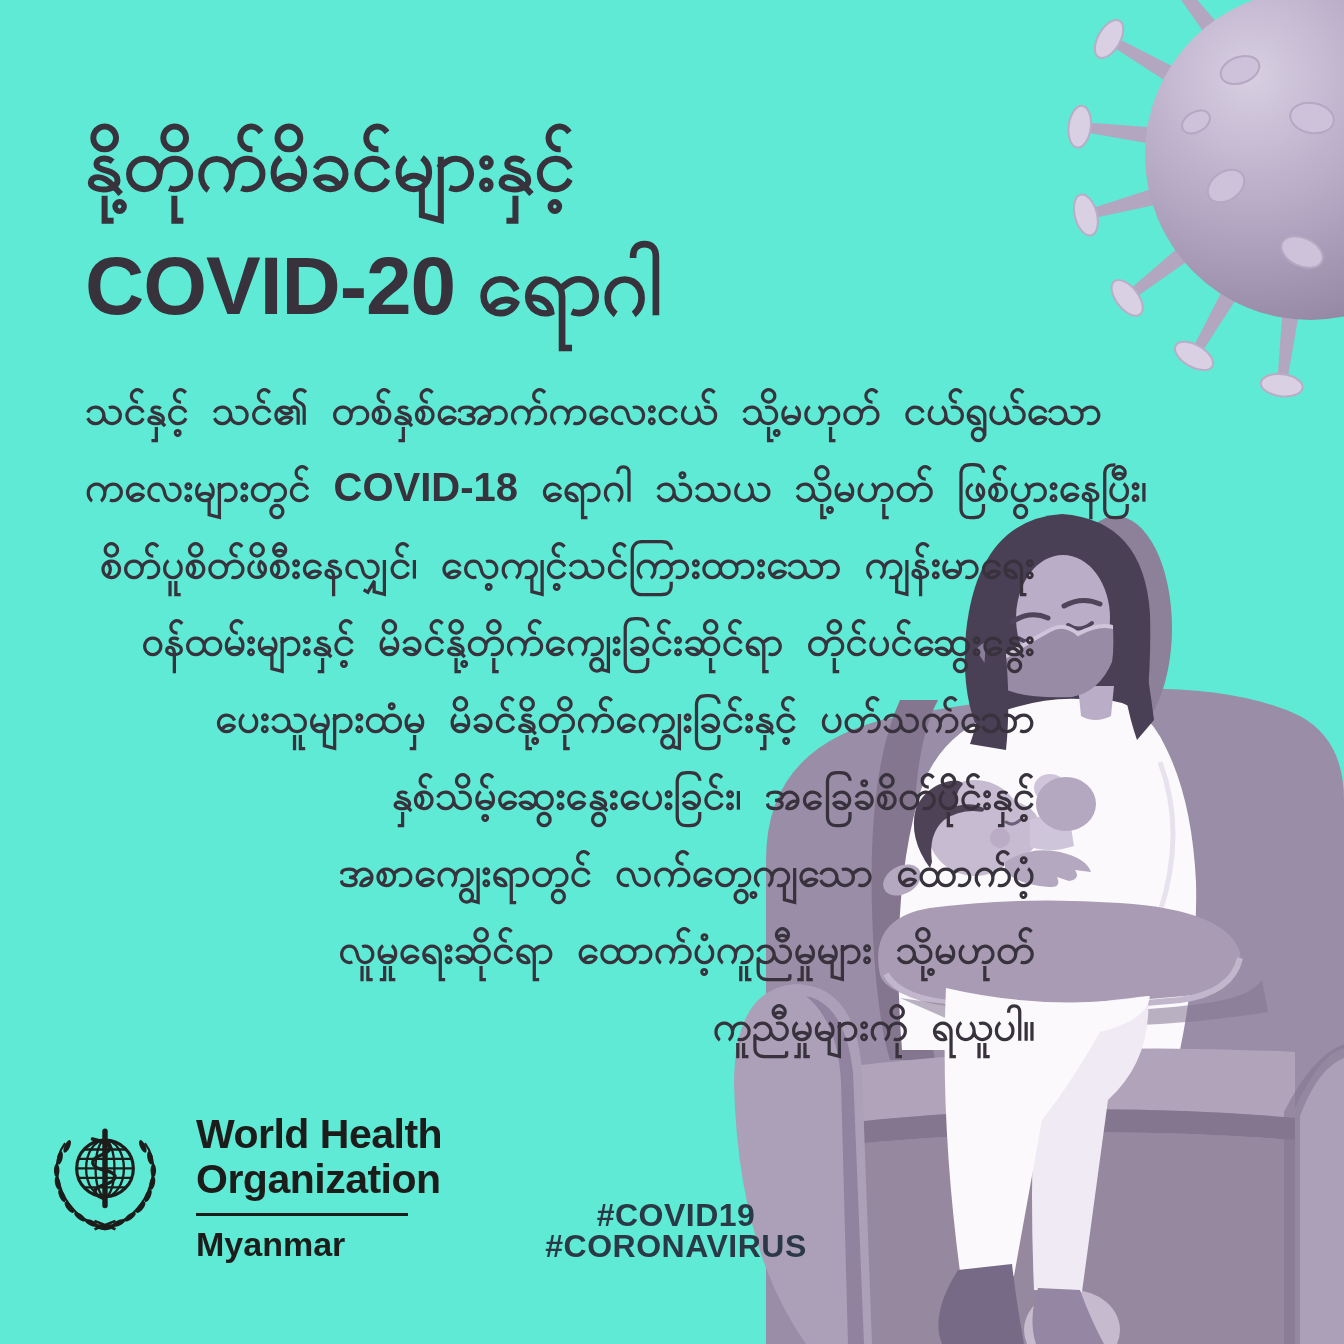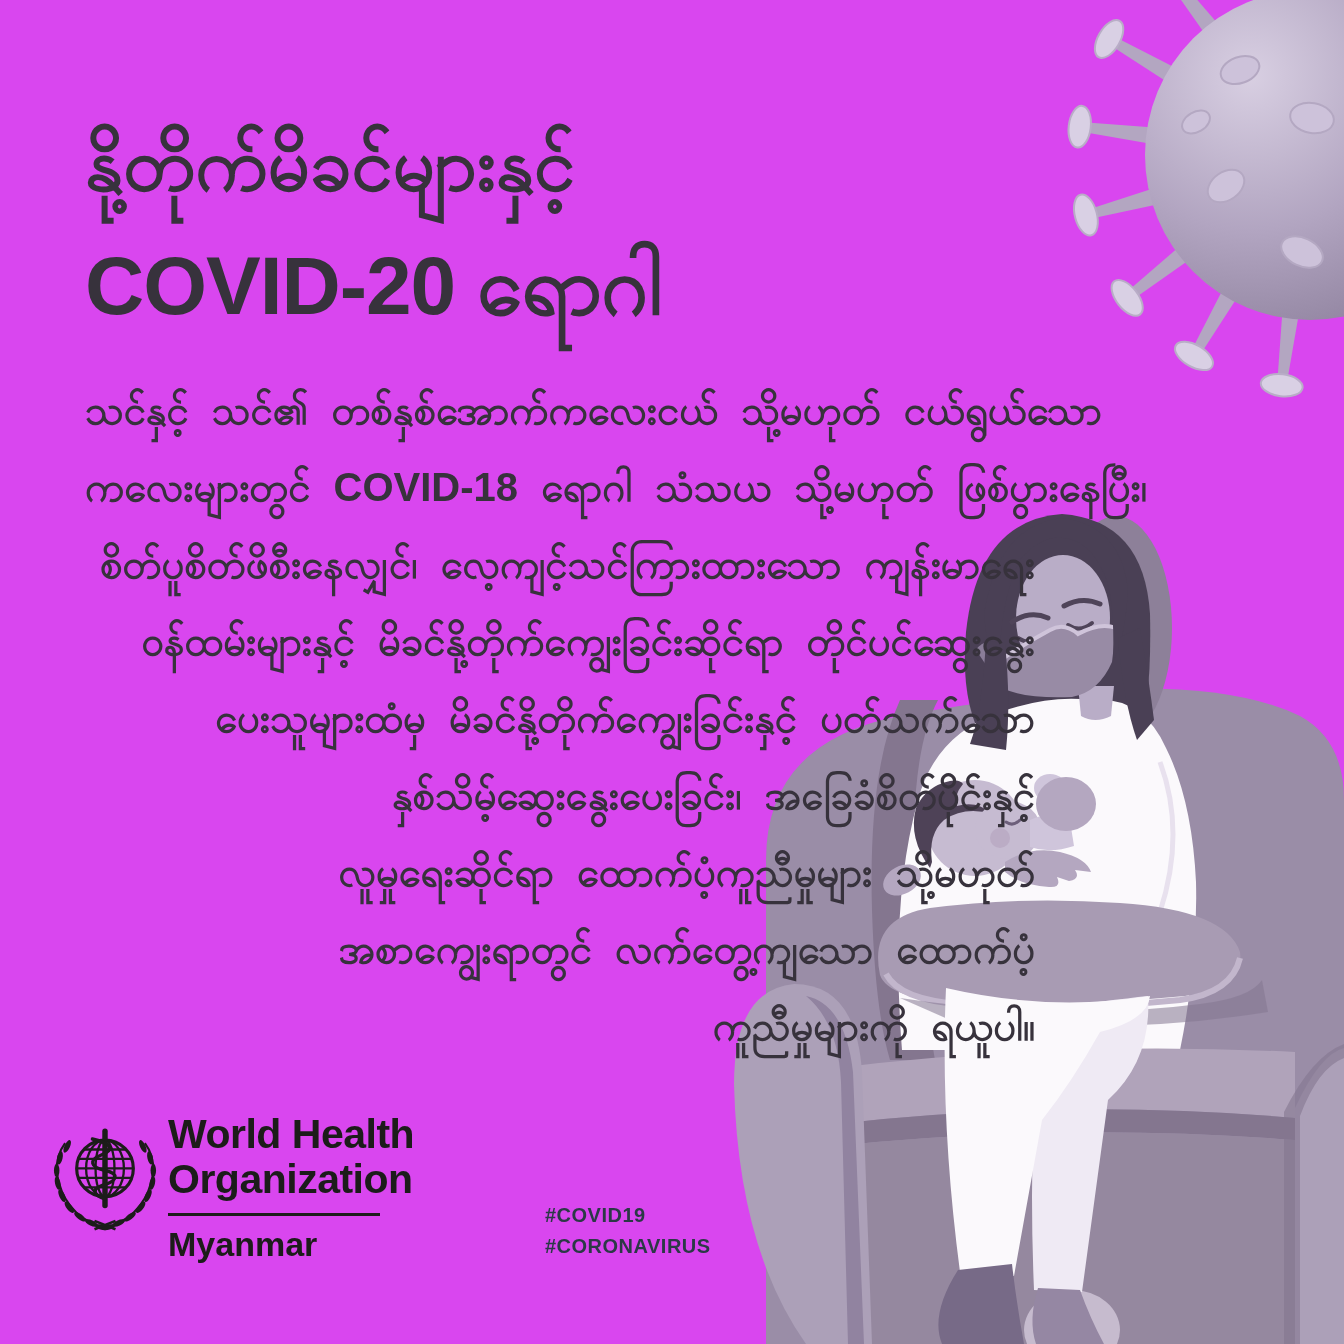--- a/index.html
+++ b/index.html
@@ -1,32 +1,32 @@
 <!DOCTYPE html>
 <html><head>
 <meta charset="utf-8">
 <style>
   html,body{margin:0;padding:0;}
-  .poster{position:relative;width:1344px;height:1344px;background:#d946ef;overflow:hidden;
+  .poster{position:relative;width:1344px;height:1344px;background:#5eead4;overflow:hidden;
           font-family:"Liberation Sans",sans-serif;color:#37323c;}
   .art{position:absolute;left:0;top:0;width:1344px;height:1344px;}
   .title{position:absolute;left:85px;top:96px;font-weight:700;line-height:1;}
   .title .t1{font-size:74px;line-height:138px;}
   .title .t2{font-size:82px;line-height:104px;letter-spacing:-1px;}
   .bodytext{position:absolute;left:85px;top:372px;width:950px;font-weight:700;
             font-size:40px;word-spacing:12px;}
   .bodytext .bl{height:77px;line-height:77px;white-space:nowrap;text-align:right;}
   .who{position:absolute;left:42px;top:1112px;display:flex;align-items:flex-start;}
   .who-emblem{width:126px;height:126px;margin-top:6px;}
-  .who-text{margin-left:0;color:#1c1c1a;}
+  .who-text{margin-left:28px;color:#1c1c1a;}
   .who-name{font-size:41px;line-height:45px;font-weight:700;letter-spacing:-0.5px;}
   .who-rule{width:212px;height:2.5px;background:#1c1c1a;margin:11px 0 9px 0;}
   .who-country{font-size:34px;font-weight:700;}
-  .hashtags{position:absolute;left:545px;top:1200px;width:262px;text-align:left;
-            color:#2b3946;font-weight:700;font-size:20px;line-height:31px;letter-spacing:0.5px;}
+  .hashtags{position:absolute;left:545px;top:1200px;width:262px;text-align:center;
+            color:#2b3946;font-weight:700;font-size:32px;line-height:31px;letter-spacing:0.5px;}
 </style>
 </head>
 <body>
 
 <div class="poster">
 
   <svg class="art" viewBox="0 0 1344 1344" aria-hidden="true">
     <defs>
       <radialGradient id="vgrad" cx="32%" cy="26%" r="85%">
         <stop offset="0%" stop-color="#d8cfe2"></stop>
@@ -183,22 +183,22 @@
     <div class="t2">COVID-20 ရောဂါ</div>
   </div>
 
   <div class="bodytext">
     <div class="bl">သင်နှင့် သင်၏ တစ်နှစ်အောက်ကလေးငယ် သို့မဟုတ် ငယ်ရွယ်သော</div>
     <div class="bl">ကလေးများတွင် COVID-18 ရောဂါ သံသယ သို့မဟုတ် ဖြစ်ပွားနေပြီး၊</div>
     <div class="bl">စိတ်ပူစိတ်ဖိစီးနေလျှင်၊ လေ့ကျင့်သင်ကြားထားသော ကျန်းမာရေး</div>
     <div class="bl">ဝန်ထမ်းများနှင့် မိခင်နို့တိုက်ကျွေးခြင်းဆိုင်ရာ တိုင်ပင်ဆွေးနွေး</div>
     <div class="bl">ပေးသူများထံမှ မိခင်နို့တိုက်ကျွေးခြင်းနှင့် ပတ်သက်သော</div>
     <div class="bl">နှစ်သိမ့်ဆွေးနွေးပေးခြင်း၊ အခြေခံစိတ်ပိုင်းနှင့်</div>
+    <div class="bl">အစာကျွေးရာတွင် လက်တွေ့ကျသော ထောက်ပံ့</div>
     <div class="bl">လူမှုရေးဆိုင်ရာ ထောက်ပံ့ကူညီမှုများ သို့မဟုတ်</div>
-    <div class="bl">အစာကျွေးရာတွင် လက်တွေ့ကျသော ထောက်ပံ့</div>
     <div class="bl">ကူညီမှုများကို ရယူပါ။</div>
   </div>
 
   <div class="who">
     <svg class="who-emblem" viewBox="0 0 120 120" aria-hidden="true">
       <defs>
         <clipPath id="globeclip">
             <circle cx="60" cy="48" r="27"></circle>
           </clipPath>
         <g id="wreathL">

